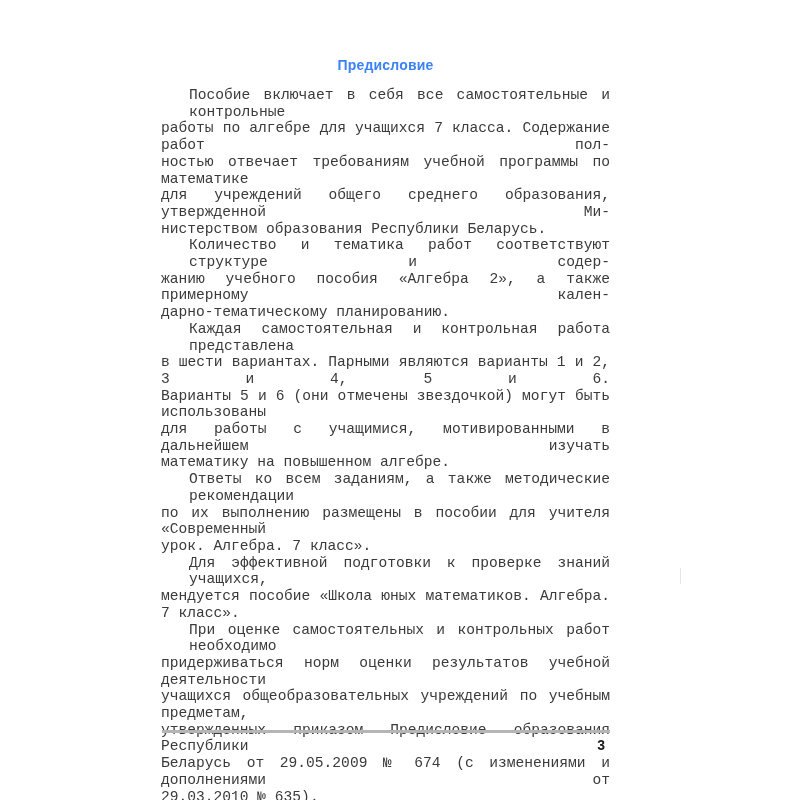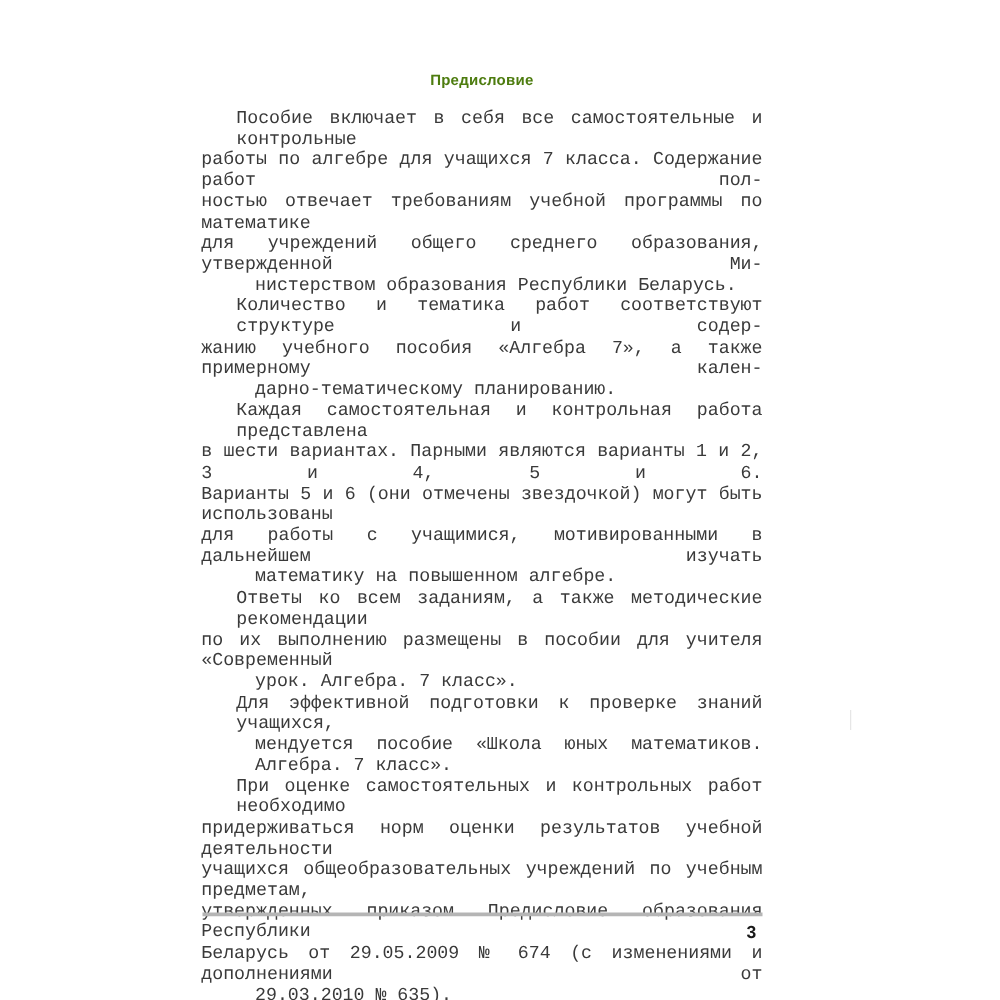--- a/index.html
+++ b/index.html
@@ -20,22 +20,22 @@
       background: #ffffff;
     }
     .title {
       position: absolute;
       top: 57px;
       left: 161px;
       width: 449px;
       text-align: center;
       font-family: "Liberation Sans", sans-serif;
       font-weight: bold;
-      font-size: 12px;
-      color: #4d7c0f;
+      font-size: 14px;
+      color: #3b82f6;
       letter-spacing: 0.2px;
     }
     .body-text {
       position: absolute;
       top: 87px;
       left: 161px;
       width: 449px;
       font-family: Liberation Mono, monospace;
       font-size: 14.6px;
       line-height: 16.7px;
@@ -52,21 +52,20 @@
       display: block;
       text-align: justify;
       text-align-last: justify;
       text-indent: 0;
     }
     .body-text p .line.first {
       padding-left: 28px;
     }
     .body-text p .line.last {
       text-align-last: left;
-      margin-left: 43px;
     }
     .rule {
       position: absolute;
       top: 730px;
       left: 162px;
       width: 448px;
       height: 3px;
       background: #b5b5b5;
     }
     .page-number {
@@ -101,21 +100,21 @@
     <p>
       <span class="line first">Пособие включает в себя все самостоятельные и контрольные</span>
       <span class="line">работы по алгебре для учащихся 7 класса. Содержание работ пол-</span>
       <span class="line">ностью отвечает требованиям учебной программы по математике</span>
       <span class="line">для учреждений общего среднего образования, утвержденной Ми-</span>
       <span class="line last">нистерством образования Республики Беларусь.</span>
     </p>
 
     <p>
       <span class="line first">Количество и тематика работ соответствуют структуре и содер-</span>
-      <span class="line">жанию учебного пособия «Алгебра 7», а также примерному кален-</span>
+      <span class="line">жанию учебного пособия «Алгебра 2», а также примерному кален-</span>
       <span class="line last">дарно-тематическому планированию.</span>
     </p>
 
     <p>
       <span class="line first">Каждая самостоятельная и контрольная работа представлена</span>
       <span class="line">в шести вариантах. Парными являются варианты 1 и 2, 3 и 4, 5 и 6.</span>
       <span class="line">Варианты 5 и 6 (они отмечены звездочкой) могут быть использованы</span>
       <span class="line">для работы с учащимися, мотивированными в дальнейшем изучать</span>
       <span class="line last">математику на повышенном алгебре.</span>
     </p>

